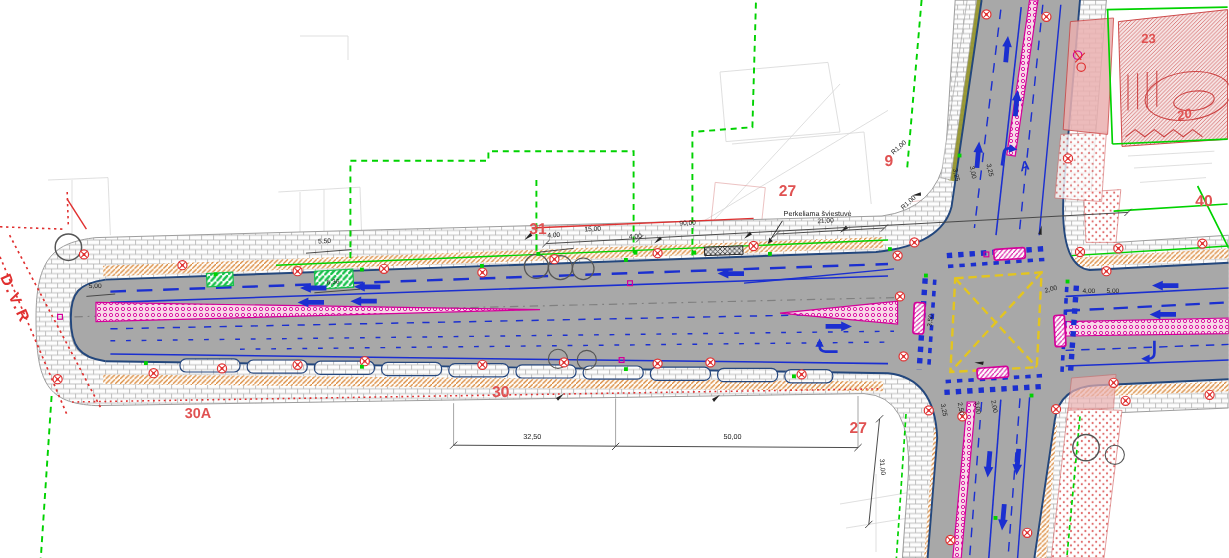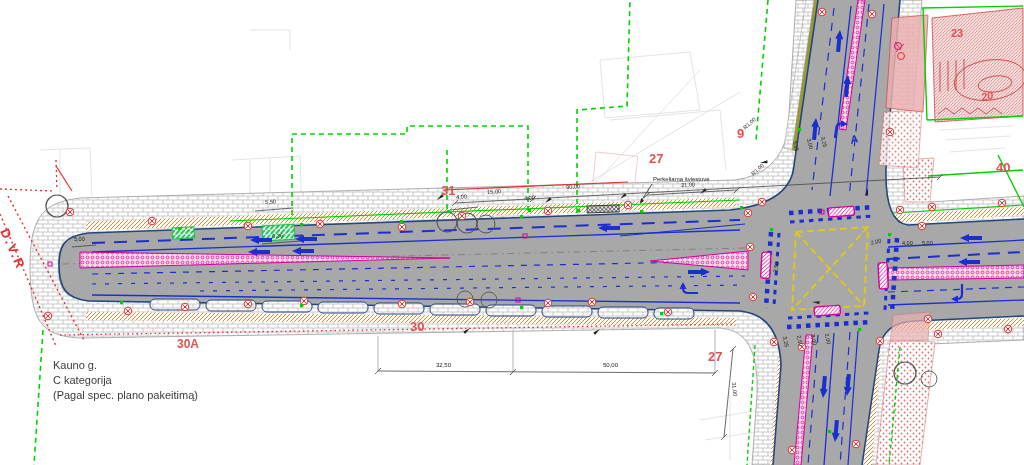--- a/index.html
+++ b/index.html
@@ -373,33 +373,28 @@
 </svg>
 
 <span class="dvr" style="left:11px;top:226px;">D.V.R</span>
 
 <span class="lbl" style="left:413px;top:183px;font-size:13px;margin-left:28px;">31</span>
 <span class="lbl" style="left:649px;top:151px;font-size:13px;">27</span>
 <span class="lbl" style="left:737px;top:126px;font-size:13px;">9</span>
 <span class="lbl" style="left:996px;top:160px;font-size:13px;">40</span>
 <span class="lbl" style="left:951px;top:27px;font-size:11px;">23</span>
 <span class="lbl" style="left:981px;top:90px;font-size:11px;font-style:italic;transform:rotate(-14deg);">20</span>
-<span class="lbl" style="left:154px;top:337px;font-size:12px;margin-left:23px;">30A</span>
+<span class="lbl" style="left:154px;top:337px;font-size:12px;">30A</span>
 <span class="lbl" style="left:410px;top:319px;font-size:13px;">30</span>
 <span class="lbl" style="left:708px;top:349px;font-size:13px;">27</span>
 
 <span class="marker-a" style="left:850px;top:133px;">A</span>
 
 <span class="note" style="left:653px;top:176px;">Perkeliama šviestuvė</span>
 
-<div class="txt" style="left:53px;top:358px;font-size:11px;line-height:15px;">
-  <div>Kauno g.</div>
-  <div>C kategorija</div>
-  <div>(Pagal spec. plano pakeitimą)</div>
-</div>
 
 <span class="dim" style="left:487px;top:189px;transform:rotate(-3.5deg);">15,00</span>
 <span class="dim" style="left:566px;top:184px;transform:rotate(-3.5deg);">90,00</span>
 <span class="dim" style="left:681px;top:182px;transform:rotate(-3deg);">21,00</span>
 <span class="dim" style="left:456px;top:194px;transform:rotate(-3deg);">4,00</span>
 <span class="dim" style="left:524px;top:195px;transform:rotate(-3deg);">4,00</span>
 <span class="dim" style="left:902px;top:240px;">4,00</span>
 <span class="dim" style="left:265px;top:199px;transform:rotate(-4deg);">5,50</span>
 <span class="dim" style="left:272px;top:233px;transform:rotate(-4deg);">6,36</span>
 <span class="dim" style="left:74px;top:236px;">5,00</span>

